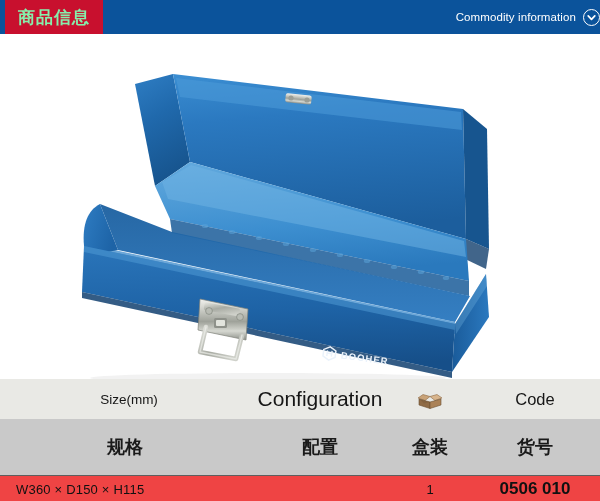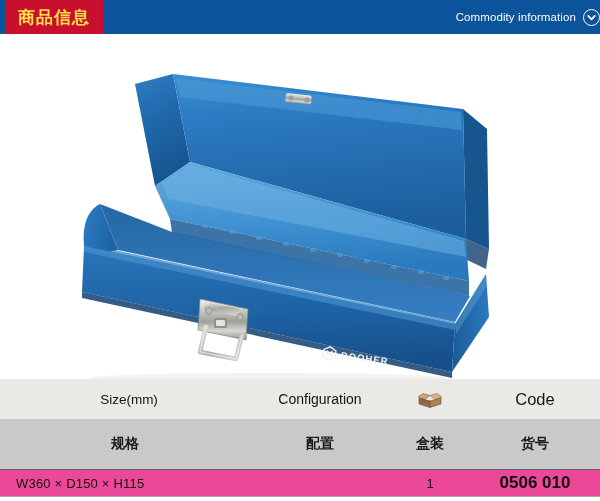--- a/index.html
+++ b/index.html
@@ -29,21 +29,21 @@
   .header-tab {
     width: 98px;
     height: 34px;
     background: #c8102e;
     display: flex;
     align-items: center;
     justify-content: center;
     flex: 0 0 auto;
   }
   .header-tab-label {
-    color: #fde047;
+    color: #86efac;
     font-size: 17px;
     font-weight: bold;
     letter-spacing: 1px;
     line-height: 1;
     font-family: "DejaVu Sans", "Liberation Sans", sans-serif;
   }
   .header-spacer { flex: 1 1 auto; }
   .header-right {
     display: flex;
     align-items: center;
@@ -116,42 +116,42 @@
   .spec-table col.c-size   { width: 250px; }
   .spec-table col.c-config { width: 140px; }
   .spec-table col.c-pack   { width: 80px; }
   .spec-table col.c-code   { width: 130px; }
 
   .row-head-en td {
     background: #e9e9e5;
     height: 40px;
     text-align: center;
     vertical-align: middle;
-    font-size: 14px;
+    font-size: 21px;
     color: #161616;
     font-weight: normal;
     padding: 0;
   }
   .row-head-en td.cell-size { font-size: 13.5px; padding-left: 8px; }
   .row-head-en td.cell-code { font-size: 16.5px; margin-top: 48px; }
 
   .row-head-cn td {
     background: #c9c9c9;
     height: 30px;
     text-align: center;
     vertical-align: middle;
-    font-size: 14px;
+    font-size: 18px;
     color: #1a1a1a;
     font-weight: bold;
     padding: 16px;
     font-family: "DejaVu Sans", "Liberation Sans", sans-serif;
   }
 
   .row-data td {
-    background: #ec4899;
+    background: #ef4444;
     height: 27px;
     vertical-align: middle;
     font-size: 13px;
     color: #111111;
     padding: 0;
     border-top: 1.6px solid #5f5f5f;
     border-bottom: 1.3px solid #a8a8a8;
     text-align: center;
   }
   .row-data td.cell-size {

